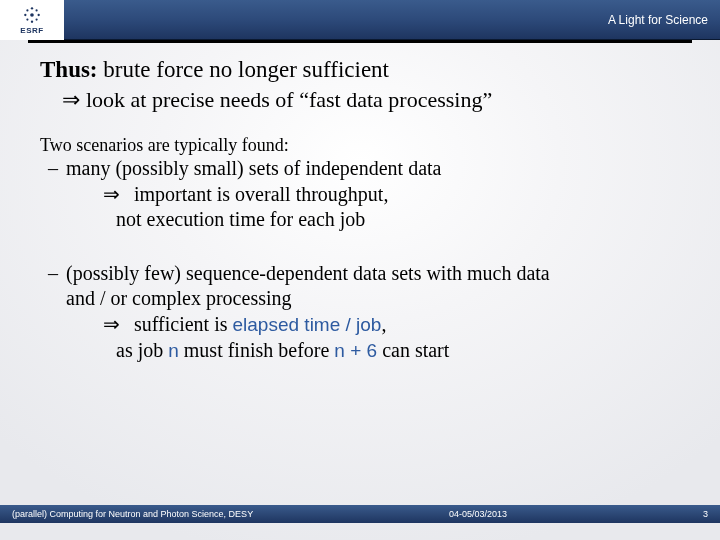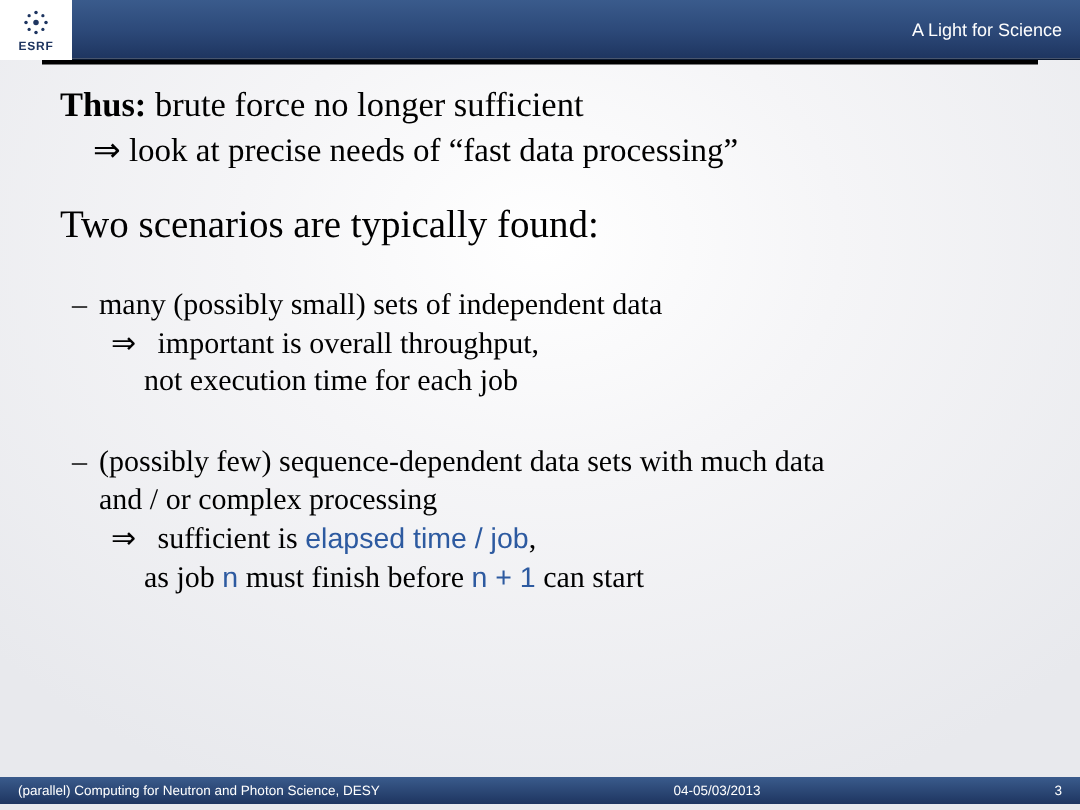--- a/index.html
+++ b/index.html
@@ -1,41 +1,41 @@
 <!DOCTYPE html>
 <html><head>
 <meta charset="utf-8">
 <style>
   * { margin: 0; padding: 0; box-sizing: border-box; }
   body { width: 720px; height: 540px; font-family: "Times New Roman", Times, serif; background: radial-gradient(ellipse 500px 400px at 50% 30%, #ffffff 0%, #f5f5f7 40%, #e8e9ed 100%); position: relative; overflow: hidden; }
 
   .header { height: 40px; background: linear-gradient(to bottom, #3a5b8c 0%, #2d4a7a 50%, #1e3560 100%); display: flex; align-items: center; justify-content: space-between; padding: 0 12px 0 0; border-bottom: 1px solid #0a1830; }
-  .logo-box { width: 48px; height: 40px; background: #fff; display: flex; flex-direction: column; align-items: center; justify-content: center; }
+  .logo-box { width: 64px; height: 40px; background: #fff; display: flex; flex-direction: column; align-items: center; justify-content: center; }
   .logo-star { width: 20px; height: 20px; display: flex; align-items: center; justify-content: center; }
   .logo-star svg { width: 20px; height: 20px; }
   .logo-text { font-family: Arial, sans-serif; font-size: 8px; font-weight: bold; color: #1e3560; letter-spacing: 0.5px; margin-top: 1px; }
   .tagline { font-family: Arial, sans-serif; color: #fff; font-size: 12px; }
   .header-underline { height: 3px; background: #000; margin: 0 28px 0 28px; }
 
   .content { padding: 14px 20px 0 40px; color: #000; }
   .title-line { font-size: 23px; margin-bottom: 4px; }
   .title-line .bold { font-weight: bold; }
   .sub-line { font-size: 22px; margin-left: 22px; margin-bottom: 22px; }
   .arrow { font-family: Arial, sans-serif; }
-  .section-head { font-size: 26px; margin-bottom: 26px; }
+  .section-head { font-size: 18px; }
 
   .bullet { font-size: 20px; margin-left: 8px; margin-bottom: 28px; line-height: 1.28; }
   .bullet .dash { display: inline-block; width: 18px; }
-  .bullet .indent { margin-left: 26px; display: block; }
-  .bullet .indent2 { margin-left: 48px; display: block; }
+  .bullet .indent { margin-left: 55px; display: block; }
+  .bullet .indent2 { margin-left: 68px; display: block; }
   .bullet .arrow-inline { display: inline-block; width: 26px; text-align: left; }
 
   .hl { font-family: Arial, sans-serif; color: #2d5aa0; font-size: 19px; }
 
-  .footer { position: absolute; bottom: 4px; left: 0; right: 0; height: 18px; background: linear-gradient(to bottom, #3a5b8c 0%, #1e3560 100%); display: flex; align-items: center; justify-content: space-between; padding: 0 12px; font-family: Arial, sans-serif; font-size: 9px; color: #fff; }
+  .footer { position: absolute; bottom: 17px; left: 0; right: 0; height: 18px; background: linear-gradient(to bottom, #3a5b8c 0%, #1e3560 100%); display: flex; align-items: center; justify-content: space-between; padding: 0 12px; font-family: Arial, sans-serif; font-size: 9px; color: #fff; }
 </style>
 </head>
 <body>
 
 <div class="header">
   <div class="logo-box">
     <div class="logo-star">
       <svg viewBox="0 0 24 24">
           <g fill="#1e3560">
             <circle cx="12" cy="12" r="2.2"></circle>
@@ -69,21 +69,21 @@
   <div class="bullet">
     <span class="dash">–</span><span>many (possibly small) sets of independent data</span>
     <span class="indent"><span class="arrow-inline">⇒</span><span>  important is overall throughput,</span></span>
     <span class="indent2">not execution time for each job</span>
   </div>
 
   <div class="bullet">
     <span class="dash">–</span><span>(possibly few) sequence-dependent data sets with much data</span>
     <span class="indent" style="margin-left:18px">and / or complex processing</span>
     <span class="indent"><span class="arrow-inline">⇒</span><span>  sufficient is </span><span class="hl">elapsed time / job</span><span>,</span></span>
-    <span class="indent2"><span>as job </span><span class="hl">n</span><span> must finish before </span><span class="hl">n + 1</span><span> can start</span></span>
+    <span class="indent2"><span>as job </span><span class="hl">n</span><span> must finish before </span><span class="hl">n + 6</span><span> can start</span></span>
   </div>
 </div>
 
 <div class="footer">
   <span>(parallel)  Computing for Neutron and Photon Science, DESY</span>
   <span>04-05/03/2013</span>
   <span>3</span>
 </div>
 
 </body></html>

